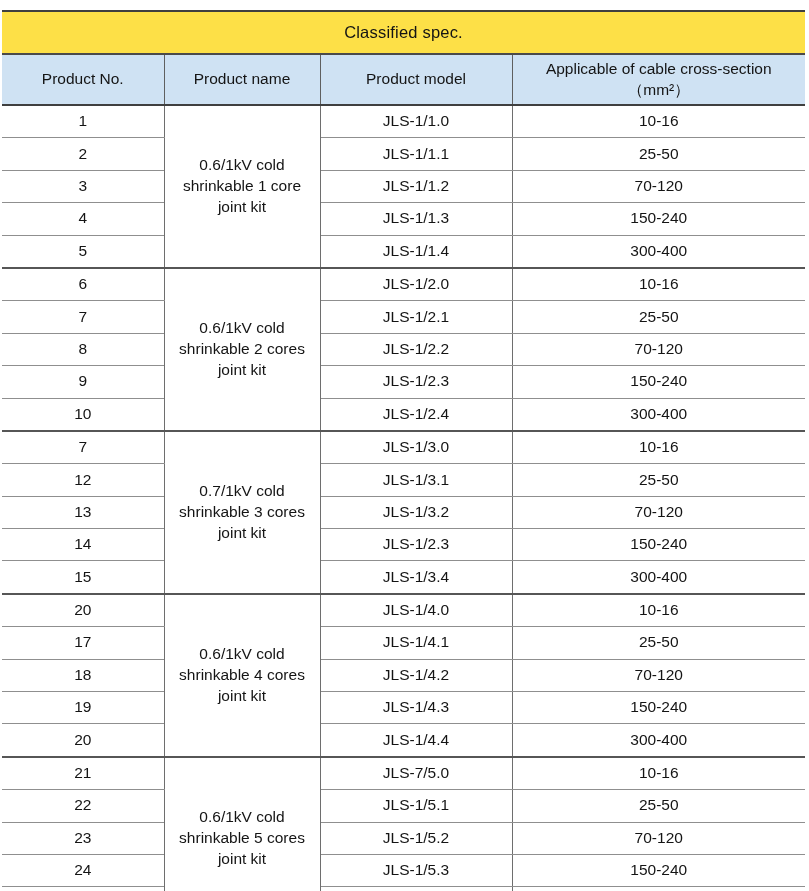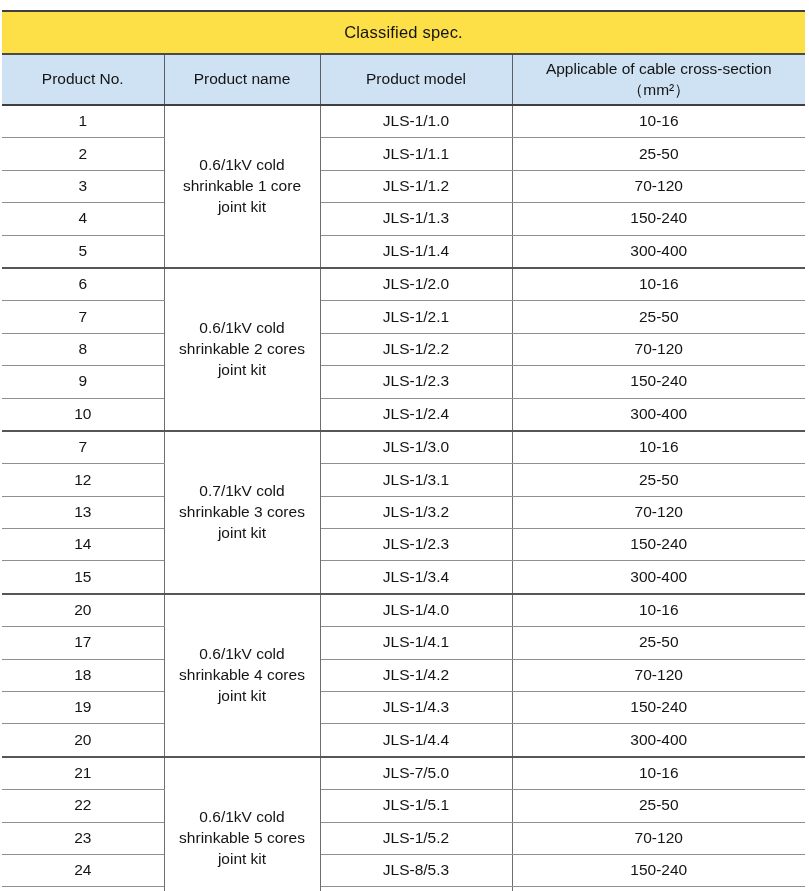--- a/index.html
+++ b/index.html
@@ -208,21 +208,21 @@
       <td class="c-model">JLS-1/5.1</td>
       <td class="c-cross">25-50</td>
     </tr>
     <tr>
       <td class="c-serial">23</td>
       <td class="c-model">JLS-1/5.2</td>
       <td class="c-cross">70-120</td>
     </tr>
     <tr>
       <td class="c-serial">24</td>
-      <td class="c-model">JLS-8/5.3</td>
+      <td class="c-model">JLS-1/5.3</td>
       <td class="c-cross">150-240</td>
     </tr>
     <tr class="group-end">
       <td class="c-serial">25</td>
       <td class="c-model">JLS-1/5.4</td>
       <td class="c-cross">300-400</td>
     </tr>
   </tbody>
 </table>
 

